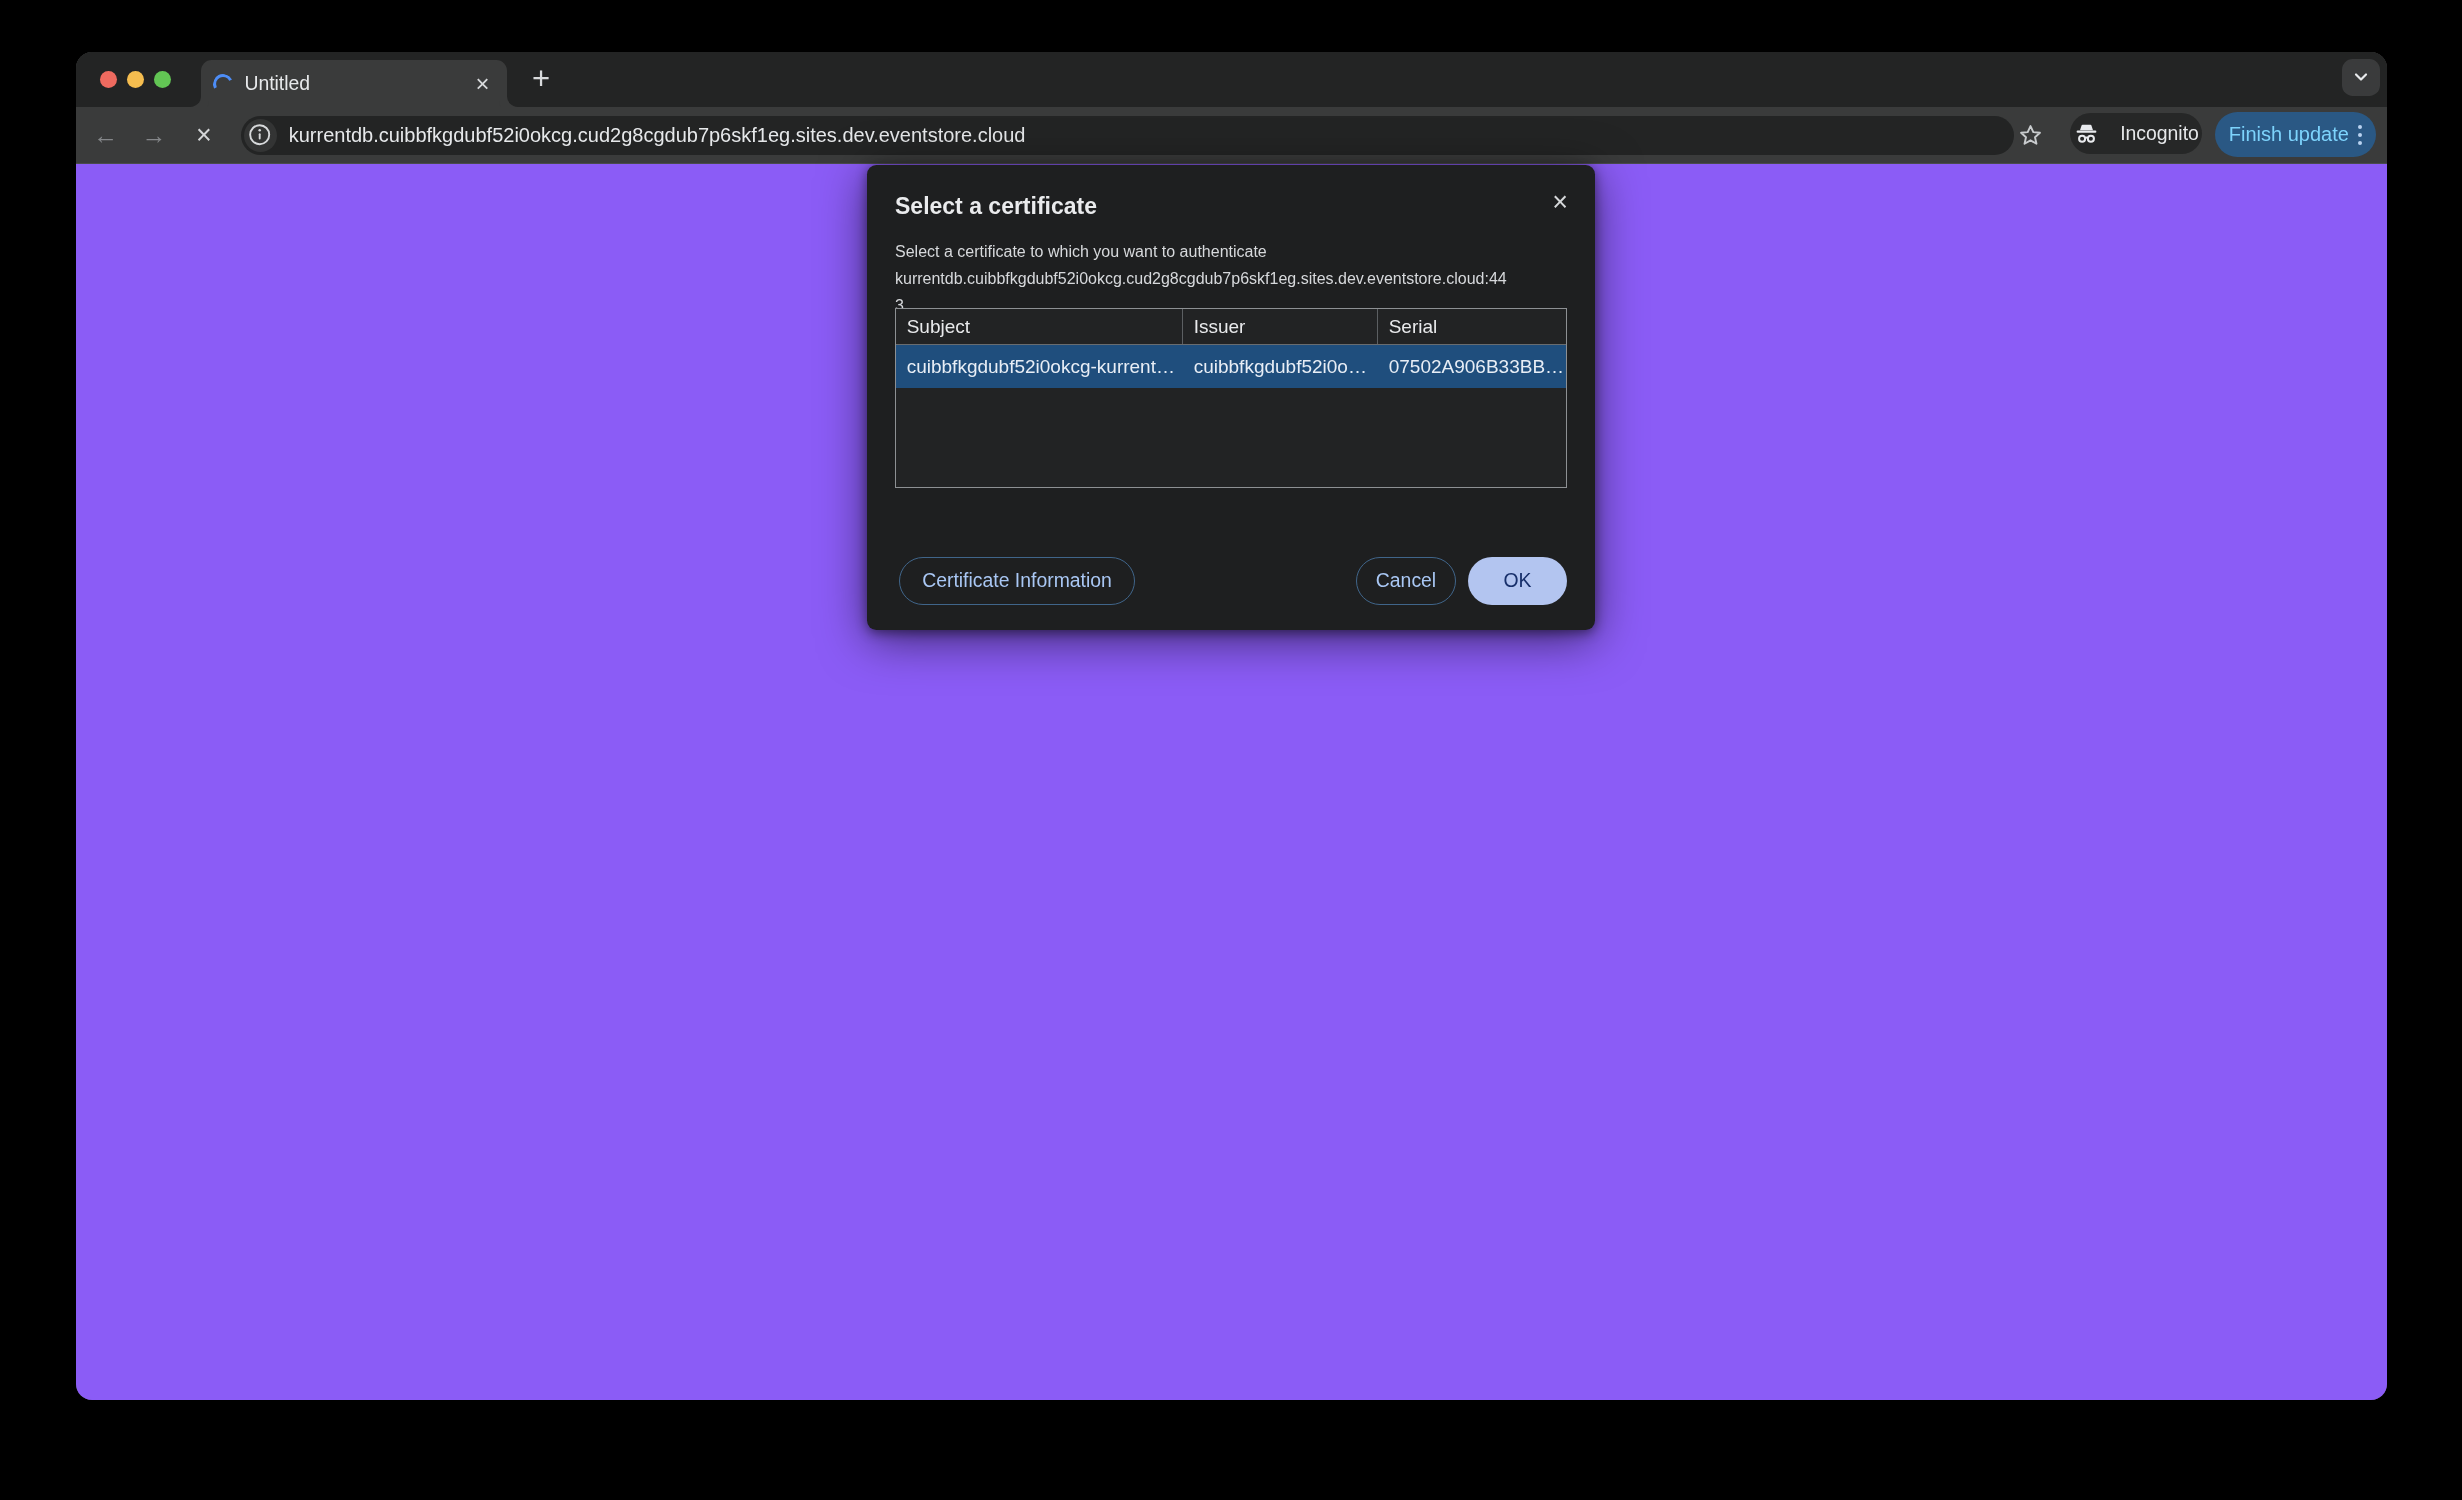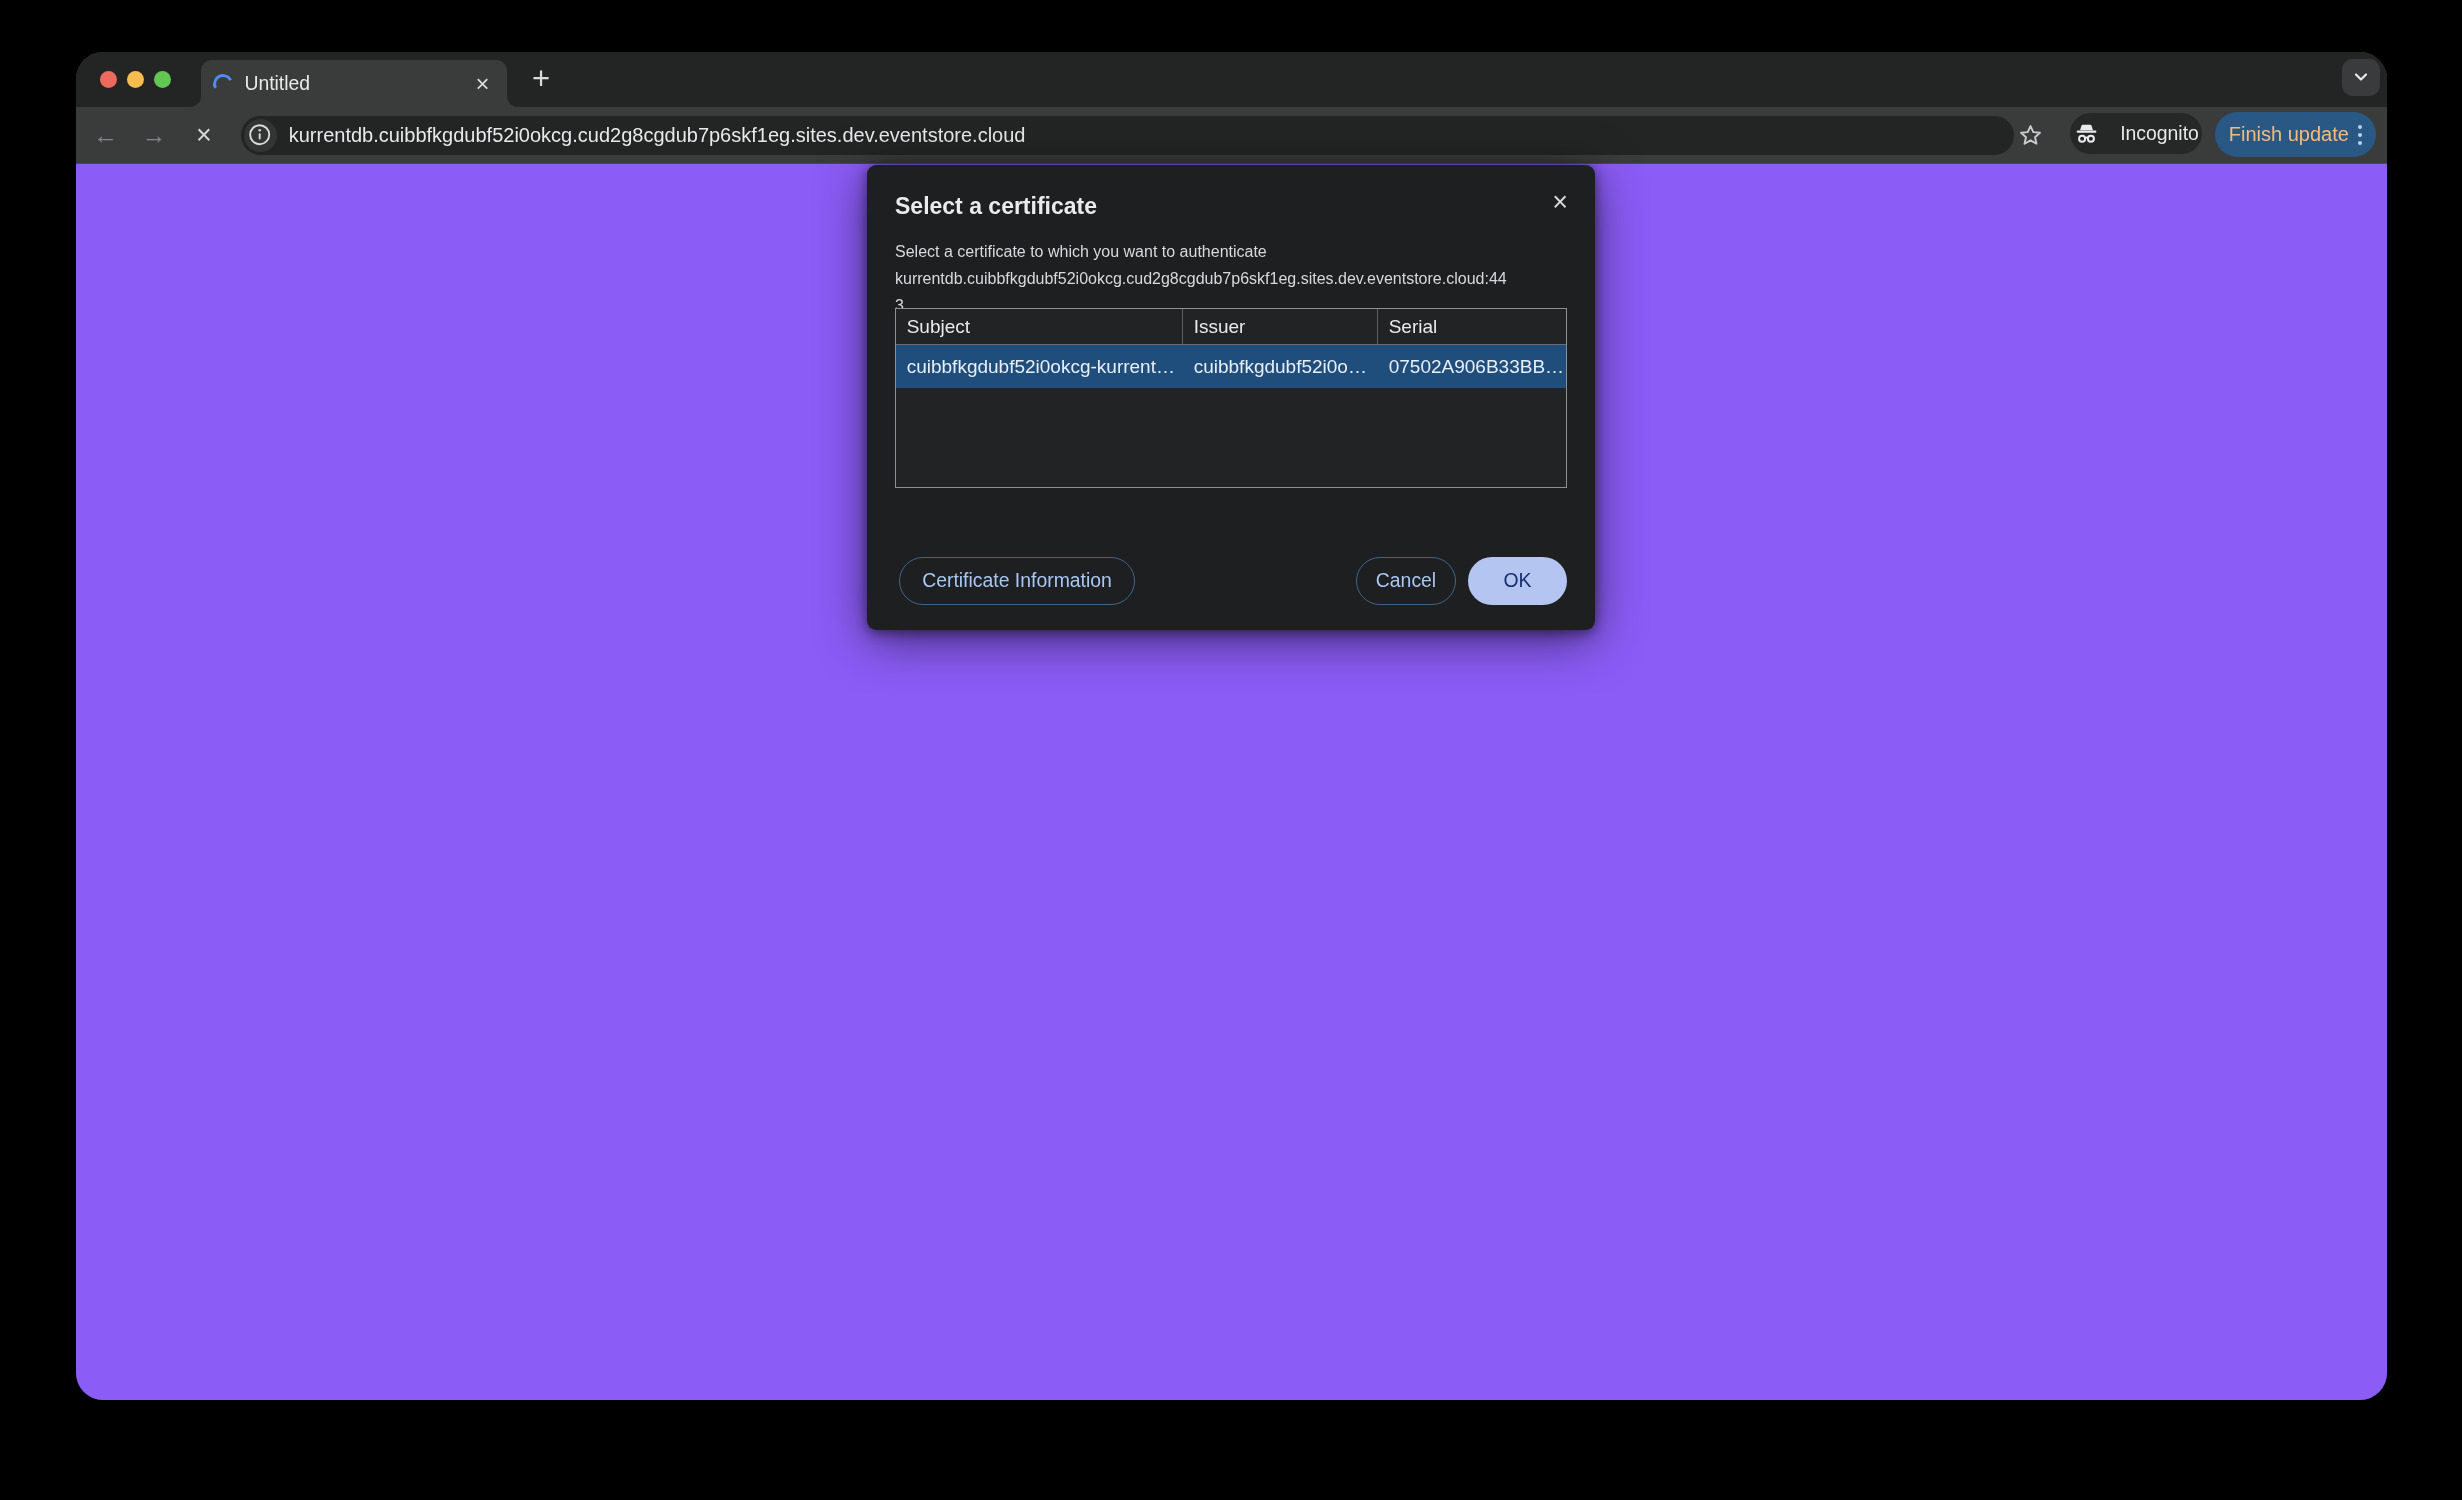--- a/index.html
+++ b/index.html
@@ -1,20 +1,20 @@
 <!DOCTYPE html>
 <html style="font-size:10.7px"><head>
 <meta charset="utf-8">
 <style>
   html,body{margin:0;padding:0;background:#000;width:2462px;height:1500px;
     font-family:"Liberation Sans","DejaVu Sans",sans-serif;-webkit-font-smoothing:antialiased;}
   *{box-sizing:border-box;}
 
   .window{position:absolute;left:76px;top:52px;width:2311px;height:1348px;
-    border-radius:27px;background:#232424;overflow:hidden;display:flex;flex-direction:column;
+    border-radius:16px;background:#232424;overflow:hidden;display:flex;flex-direction:column;
     box-shadow:0 0 0 0.7px #3a3a3a inset;}
 
   
   .tabstrip{position:relative;height:55px;flex:0 0 55px;background:#232424;}
   .lights{position:absolute;left:24px;top:19px;display:flex;gap:9.4px;}
   .light{width:17.4px;height:17.4px;border-radius:50%;}
   .light.red{background:#ee6a5f;}
   .light.yellow{background:#f5bd4f;}
   .light.green{background:#62c554;}
 
@@ -47,21 +47,21 @@
   .site-chip{width:33px;height:33px;margin-left:2.7px;border-radius:50%;background:#333434;
     display:flex;align-items:center;justify-content:center;flex:0 0 33px;}
   .url-text{margin-left:12px;font-size:20px;color:#e6e8ea;white-space:nowrap;overflow:hidden;}
 
   .star{position:absolute;left:1940px;top:14px;width:28px;height:28px;display:flex;align-items:center;justify-content:center;}
   .incog-chip{position:absolute;left:1994px;top:6px;width:132px;height:41px;border-radius:21px;background:#262727;
     display:flex;align-items:center;justify-content:center;gap:20px;}
   .incog-label{font-size:19.4px;color:#e6e8ea;}
   .update-pill{position:absolute;left:2139px;top:4.7px;width:161px;height:45px;border-radius:23px;background:#2a5884;
     display:flex;align-items:center;justify-content:center;gap:9.4px;}
-  .update-label{font-size:20px;color:#fdba74;text-align:center;}
+  .update-label{font-size:20px;color:#7dd3fc;text-align:center;}
   .kebab{display:flex;flex-direction:column;gap:4px;padding-top:0.7px;}
   .kebab i{width:4px;height:4px;border-radius:50%;background:#b9d3f1;display:block;}
 
   
   .content{position:relative;flex:1;background:#8b5cf6;border-top:1.3px solid #4a4b4d;}
 
   
   .dialog{position:absolute;left:791px;top:1.3px;width:728px;height:465px;border-radius:9.4px;background:#1e1f20;
     box-shadow:0 9.4px 47px rgba(0,0,0,.55),0 2.7px 12px rgba(0,0,0,.45);padding:0 28px;}
   .dlg-title{margin-top:28px;font-size:23px;font-weight:600;color:#eaebed;}

